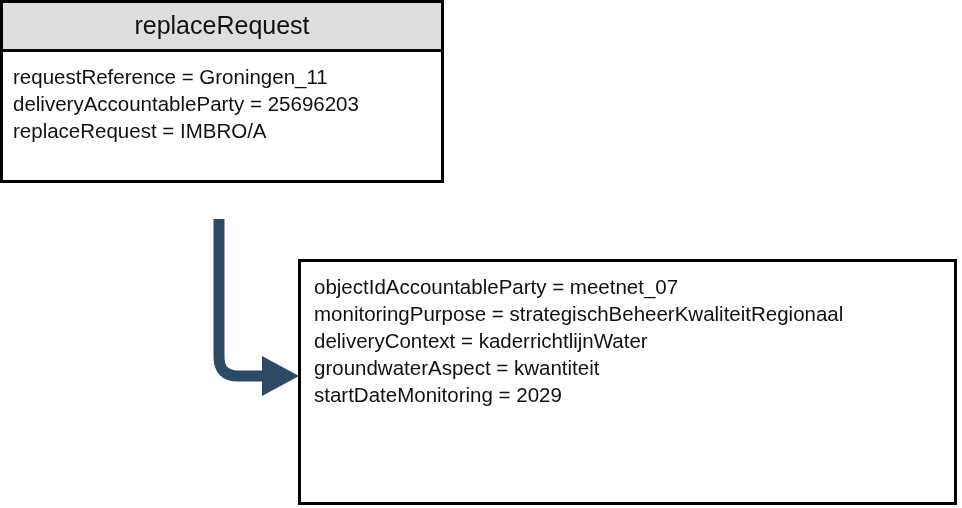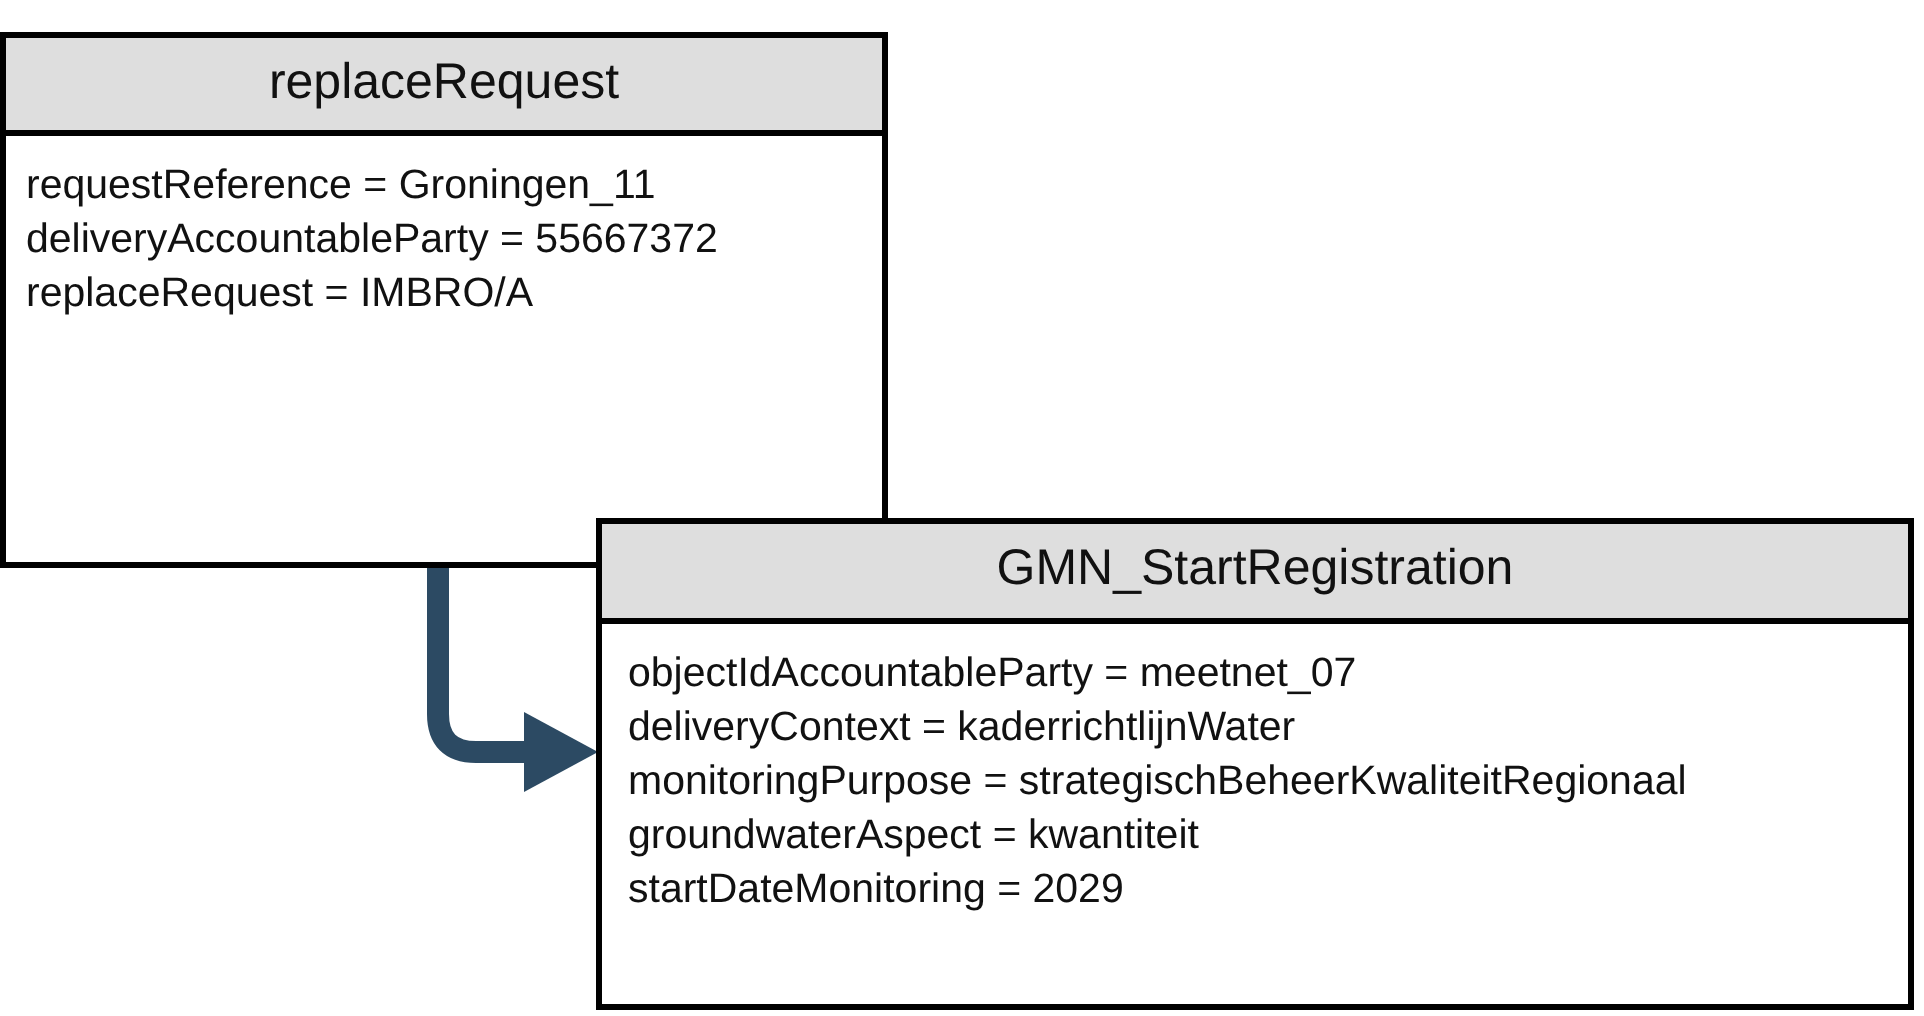--- a/index.html
+++ b/index.html
@@ -54,23 +54,23 @@
   .attr-line {
     font-size: 20.5px;
     line-height: 27px;
     white-space: nowrap;
     color: #111111;
   }
 
   
   #box-replace-request {
     left: 0px;
-    top: 16px;
+    top: 0px;
     width: 444px;
-    height: 268px;
+    height: 183px;
   }
   #box-replace-request .uml-header { height: 49px; }
 
   
   #box-gmn-start-registration {
     left: 298px;
     top: 259px;
     width: 659px;
     height: 246px;
   }
@@ -94,29 +94,28 @@
 
   <svg id="connector-arrow" viewBox="0 0 962 508">
     <path d="M 219 219 L 219 357 Q 219 376 238 376 L 266 376" fill="none" stroke="#2c4a63" stroke-width="11" stroke-linecap="butt"></path>
     <polygon points="262,356 299,376 262,396" fill="#2c4a63"></polygon>
   </svg>
 
   <div class="uml-box" id="box-replace-request">
     <div class="uml-header">replaceRequest</div>
     <div class="uml-body">
       <div class="attr-line">requestReference = Groningen_11</div>
-      <div class="attr-line">deliveryAccountableParty = 55667372</div>
+      <div class="attr-line">deliveryAccountableParty = 25696203</div>
       <div class="attr-line">replaceRequest = IMBRO/A</div>
     </div>
   </div>
 
   <div class="uml-box" id="box-gmn-start-registration">
-    <div class="uml-header">GMN_StartRegistration</div>
     <div class="uml-body">
       <div class="attr-line">objectIdAccountableParty = meetnet_07</div>
+      <div class="attr-line">monitoringPurpose = strategischBeheerKwaliteitRegionaal</div>
       <div class="attr-line">deliveryContext = kaderrichtlijnWater</div>
-      <div class="attr-line">monitoringPurpose = strategischBeheerKwaliteitRegionaal</div>
       <div class="attr-line">groundwaterAspect = kwantiteit</div>
       <div class="attr-line">startDateMonitoring = 2029</div>
     </div>
   </div>
 
 </div>
 
 </body></html>

